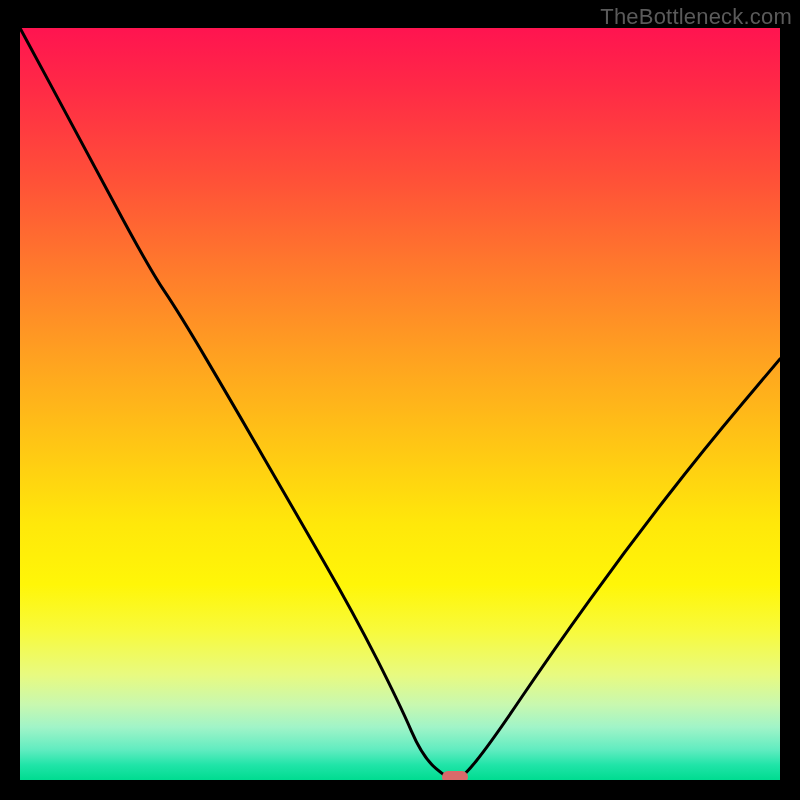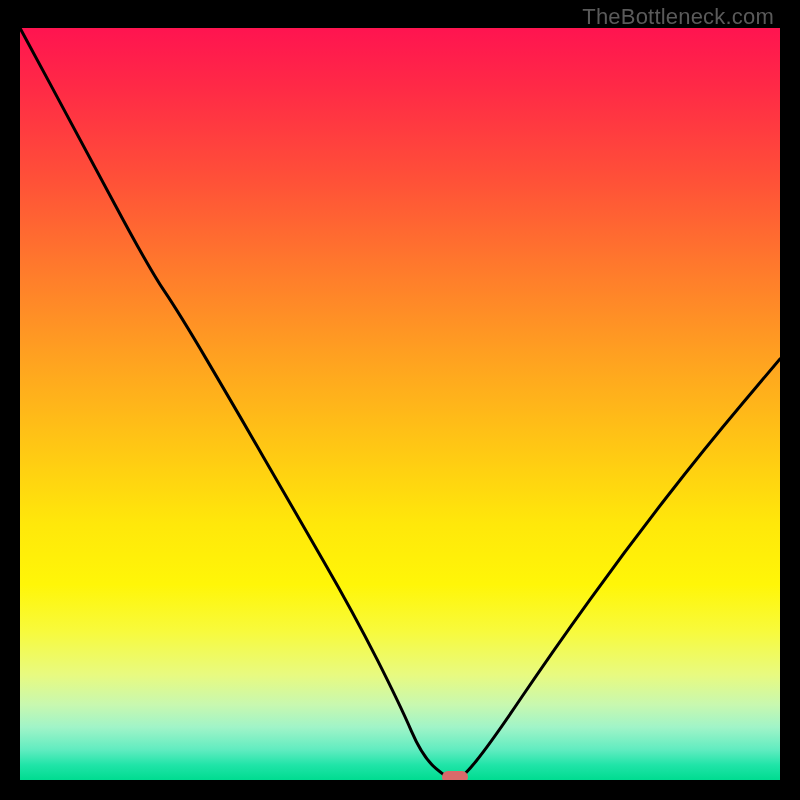--- a/index.html
+++ b/index.html
@@ -6,21 +6,21 @@
   body {
     width: 800px;
     height: 800px;
     background: #000;
     position: relative;
     font-family: Arial, sans-serif;
   }
   .watermark {
     position: absolute;
     top: 4px;
-    right: 26px;
+    right: 8px;
     color: #5a5a5a;
     font-size: 22px;
     font-weight: 500;
     z-index: 10;
     letter-spacing: 0.2px;
   }
   .plot-area {
     position: absolute;
     left: 20px;
     top: 28px;

